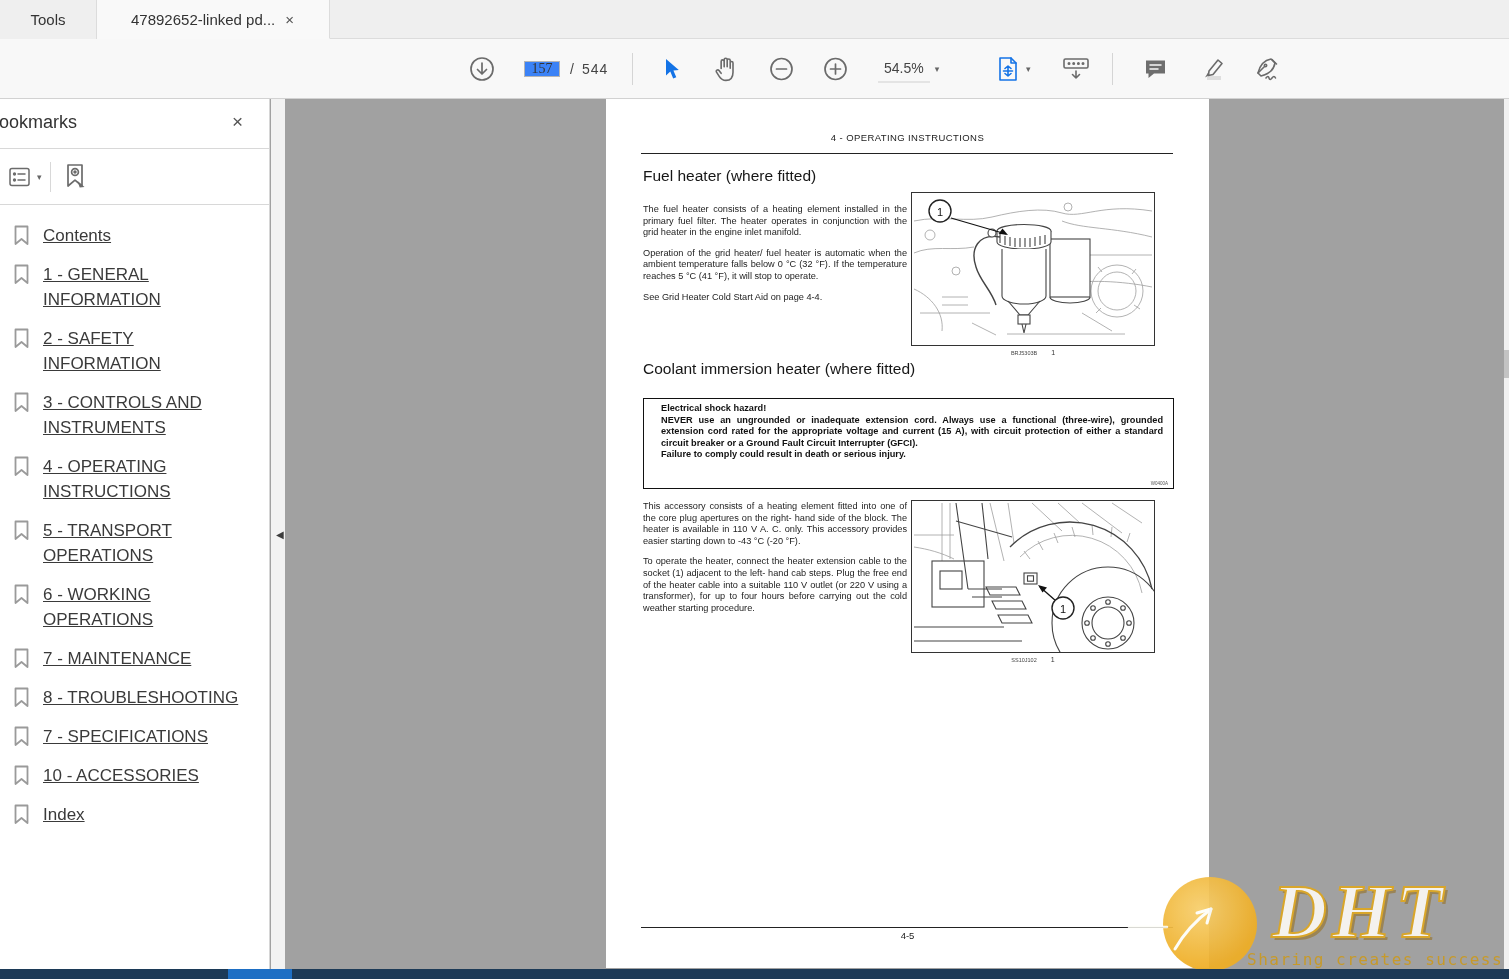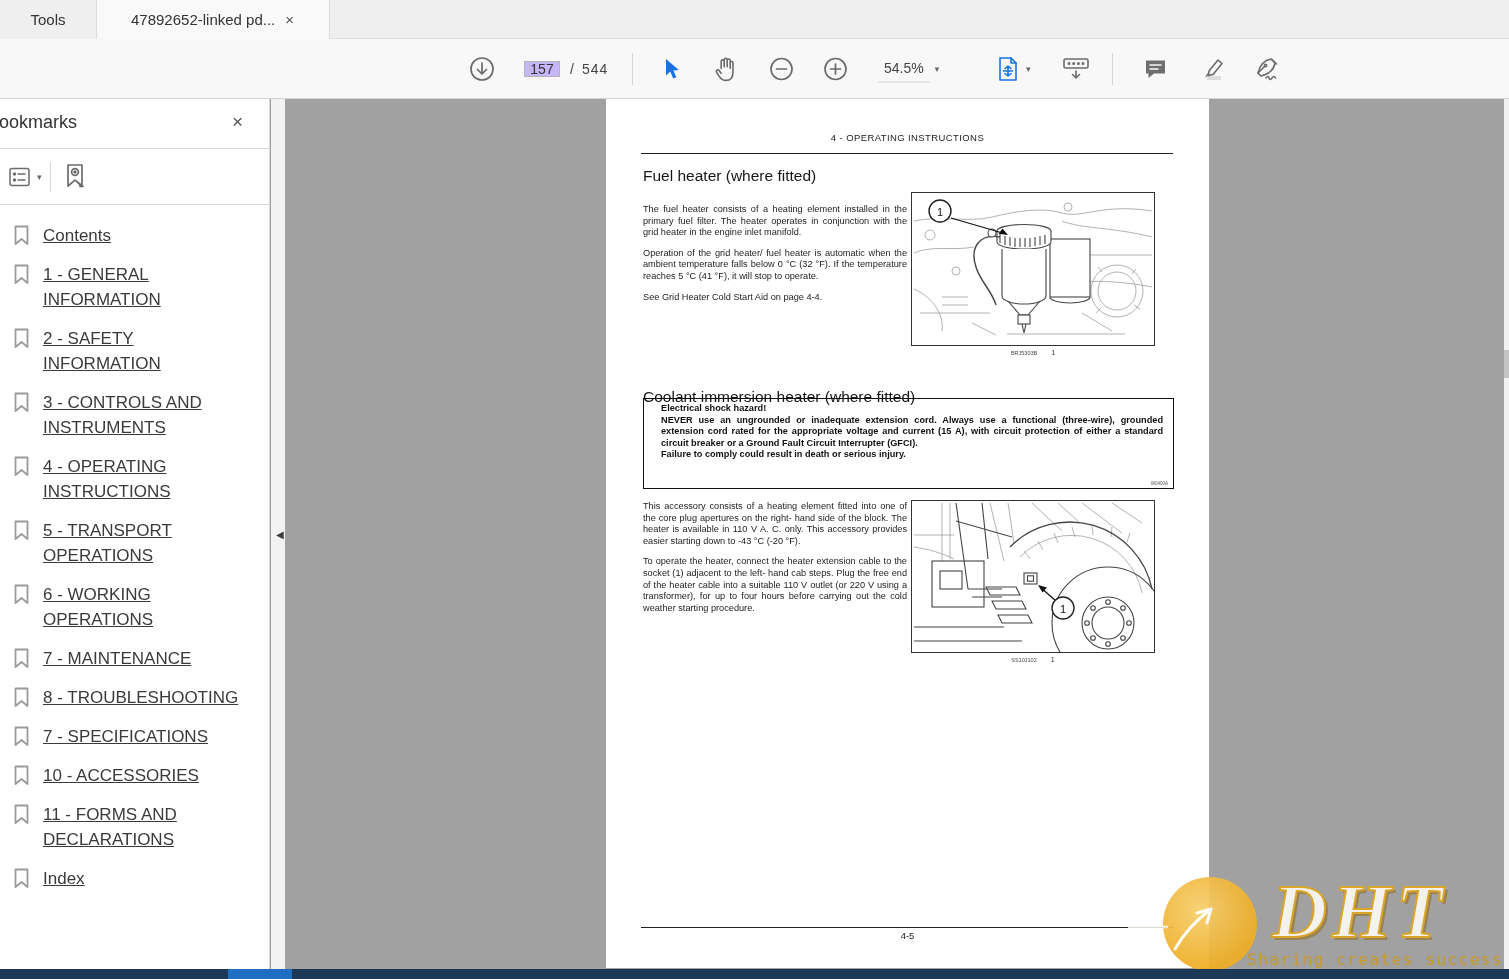--- a/index.html
+++ b/index.html
@@ -11,21 +11,21 @@
   .tab { position:absolute; top:0; height:39px; display:flex; align-items:center; justify-content:center; font-size:15px; color:#333; }
   .tab-tools { left:0; width:97px; background:#efefef; border-right:1px solid #dcdcdc; }
   .tab-doc { left:97px; width:233px; background:#f9f9f9; border-right:1px solid #dcdcdc; border-bottom:1px solid #f9f9f9; margin-bottom:-1px; justify-content:flex-start; padding-left:34px; }
   .tab-doc .tab-label { max-width:165px; overflow:hidden; white-space:nowrap; }
   .tab-close { margin-left:10px; font-size:15px; color:#555; line-height:1; cursor:default; }
 
   
   .toolbar { position:absolute; left:0; top:39px; width:1509px; height:60px; background:#f8f8f8; border-bottom:1px solid #d2d2d2; }
   .tb { position:absolute; top:50%; transform:translateY(-50%); display:flex; align-items:center; justify-content:center; }
   .tb-divider { position:absolute; top:14px; width:1px; height:32px; background:#d5d5d5; }
-  .page-input { width:36px; height:16px; border:1px solid #b5b5b5; background:#c4b5fd; text-align:center; font-size:14px; color:#333; font-family:Liberation Sans, sans-serif; }
+  .page-input { width:36px; height:16px; border:1px solid #b5b5b5; background:#3b82f6; text-align:center; font-size:14px; color:#333; font-family:Liberation Serif, serif; }
   .page-total { font-size:14px; color:#444; letter-spacing:1px; }
   .zoom-text { font-size:14px; color:#444; border-bottom:1px solid #cfcfcf; padding:4px 6px 6px 6px; }
   .caret { font-size:9px; color:#666; margin-left:5px; }
 
   
   .sidebar { position:absolute; left:0; top:99px; width:270px; height:870px; background:#fff; border-right:1px solid #d6d6d6; }
   .sb-header { position:absolute; left:0; top:0; width:100%; height:50px; border-bottom:1px solid #d8d8d8; overflow:hidden; }
   .sb-title { position:absolute; left:-13px; top:13px; font-size:18px; color:#333; }
   .sb-close { position:absolute; right:26px; top:12px; font-size:19px; color:#555; }
   .sb-tools { position:absolute; left:0; top:50px; width:100%; height:56px; border-bottom:1px solid #d8d8d8; display:flex; align-items:center; }
@@ -43,21 +43,21 @@
   .scroll-thumb { position:absolute; left:0; top:251px; width:5px; height:28px; background:#c3c3c3; }
 
   .page { position:absolute; left:606px; top:99px; width:603px; height:869px; background:#ffffff; color:#1c1c1c; }
   .doc-header { position:absolute; left:0; top:33px; width:100%; text-align:center; font-size:9.5px; letter-spacing:.4px; color:#222; }
   .rule-top { position:absolute; left:35px; top:54px; width:532px; border-top:1.5px solid #222; }
   .rule-bottom { position:absolute; left:35px; top:828px; width:532px; border-top:1px solid #222; }
   .page-num { position:absolute; left:0; top:831px; width:100%; text-align:center; font-size:9.5px; color:#222; }
 
   .sec-title { position:absolute; left:37px; font-size:15.5px; color:#161616; }
   .sec1-title { top:68px; }
-  .sec2-title { top:289px; }
+  .sec2-title { top:261px; }
 
   .col { position:absolute; left:37px; width:264px; font-size:9.2px; line-height:1.26; text-align:justify; }
   .col1 { top:105px; }
   .col2 { top:402px; }
   .col p + p { margin-top:9px; }
 
   .figure { position:absolute; left:305px; width:244px; border:1px solid #333; background:#fff; }
   .fig1 { top:93px; height:154px; }
   .fig2 { top:401px; height:153px; }
   .fig-caption { position:absolute; left:305px; width:244px; display:flex; justify-content:center; gap:14px; align-items:baseline; }
@@ -303,26 +303,20 @@
       <svg width="19" height="23" viewBox="0 0 19 23" fill="none" stroke="#9a9a9a" stroke-width="1.8" stroke-linejoin="round">
           <path d="M3.5 2.5h12v17.5l-6-5-6 5Z"></path>
         </svg>
       <span class="sb-item-label">7 - SPECIFICATIONS</span>
     </div>
     <div class="sb-item">
       <svg width="19" height="23" viewBox="0 0 19 23" fill="none" stroke="#9a9a9a" stroke-width="1.8" stroke-linejoin="round">
           <path d="M3.5 2.5h12v17.5l-6-5-6 5Z"></path>
         </svg>
       <span class="sb-item-label">10 - ACCESSORIES</span>
-    </div>
-    <div class="sb-item">
-      <svg width="19" height="23" viewBox="0 0 19 23" fill="none" stroke="#9a9a9a" stroke-width="1.8" stroke-linejoin="round">
-          <path d="M3.5 2.5h12v17.5l-6-5-6 5Z"></path>
-        </svg>
-      <span class="sb-item-label">11 - FORMS AND DECLARATIONS</span>
     </div>
     <div class="sb-item">
       <svg width="19" height="23" viewBox="0 0 19 23" fill="none" stroke="#9a9a9a" stroke-width="1.8" stroke-linejoin="round">
           <path d="M3.5 2.5h12v17.5l-6-5-6 5Z"></path>
         </svg>
       <span class="sb-item-label">Index</span>
     </div>
   </div>
 </div>
 

